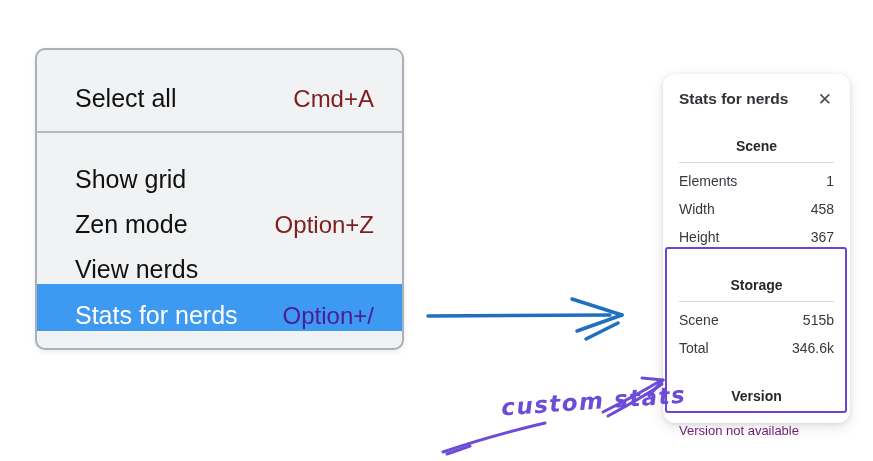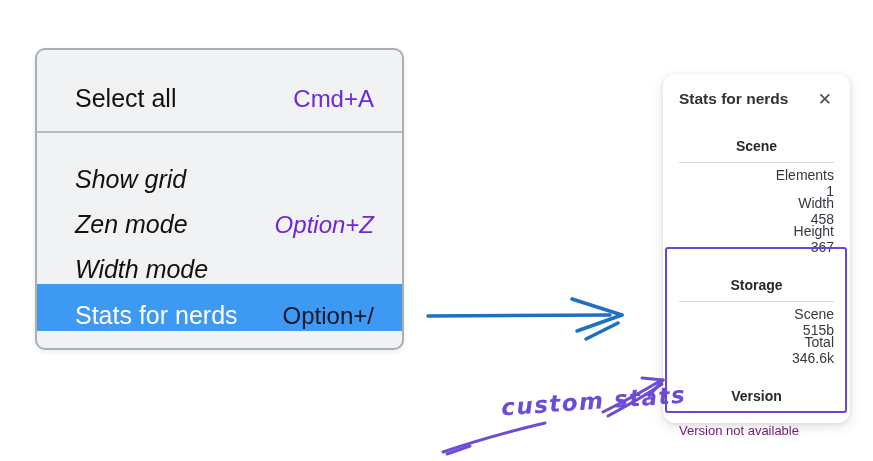--- a/index.html
+++ b/index.html
@@ -13,48 +13,48 @@
   .menu {
     position:absolute; left:35px; top:48px; width:369px; height:302px;
     background:#f1f2f3; border:2px solid #a9b0b7; border-radius:10px;
     box-shadow:0 2px 6px rgba(0,0,0,0.08);
     display:flex; flex-direction:column; overflow:hidden;
   }
   .menu-item {
     display:flex; align-items:center; justify-content:space-between;
     padding:16px 28px 0 38px; font-size:25px; color:#111111; cursor:default;
   }
-  .menu-item .shortcut { color:#6d28d9; font-size:24px; }
+  .menu-item .shortcut { color:#7f1d1d; font-size:24px; }
   .mi-first { height:81px; }
   .menu-sep { height:0; border-top:2px solid #b7babd; width:100%; }
   .menu-gap { height:16px; }
-  .mi-std { height:45px;font-style:italic; }
+  .mi-std { height:45px; }
   .mi-selected {
     height:47px; background:#3d99f2; color:#ffffff;
   }
-  .mi-selected .shortcut { color:#0f172a; }
+  .mi-selected .shortcut { color:#4c1d95; }
 
   
   .stats {
     position:absolute; left:663px; top:74px; width:187px; height:349px;
     background:#ffffff; border-radius:12px;
     box-shadow:0 1px 4px rgba(0,0,0,0.10), 0 4px 14px rgba(0,0,0,0.10);
     padding:14px 16px 10px 16px; color:#343a40; font-size:14px;
   }
   .stats-header { display:flex; align-items:center; justify-content:space-between; height:22px; }
   .stats-title { font-weight:bold; font-size:15.5px; color:#2f3338; }
   .stats-close {
     font-size:17px; color:#4a4f55; line-height:1; cursor:pointer; background:none; border:none;
     font-family:"DejaVu Sans", sans-serif; padding:0 2px;
   }
   .sec-heading { text-align:center; font-weight:bold; font-size:14px; color:#25282c; }
   .sec-heading.first { margin-top:28px; }
   .sec-heading.mid   { margin-top:26px; }
   .sec-divider { border:none; border-top:1px solid #d4d8dc; margin:8px 0 4px 0; }
-  .stat-row { display:flex; justify-content:space-between; align-items:flex-end; height:28px;flex-direction:column; }
+  .stat-row { display:flex; justify-content:space-between; align-items:center; height:28px; }
   .stat-label { color:#343a40; }
   .stat-value { color:#343a40; }
   .version-note { height:26px; display:flex; align-items:center; font-size:13px; color:#701a75; }
 
   
   .overlay { position:absolute; left:0; top:0; width:873px; height:461px; pointer-events:none; }
   .purple-box {
     position:absolute; left:665px; top:247px; width:182px; height:166px;
     border:2.5px solid #6a45d8; border-radius:3px; pointer-events:none;
   }
@@ -78,21 +78,21 @@
     <div class="menu-sep"></div>
     <div class="menu-gap"></div>
     <div class="menu-item mi-std">
       <span>Show grid</span>
     </div>
     <div class="menu-item mi-std">
       <span>Zen mode</span>
       <span class="shortcut">Option+Z</span>
     </div>
     <div class="menu-item mi-std">
-      <span>Width mode</span>
+      <span>View nerds</span>
     </div>
     <div class="menu-item mi-selected">
       <span>Stats for nerds</span>
       <span class="shortcut">Option+/</span>
     </div>
   </div>
 
   <div class="stats">
     <div class="stats-header">
       <span class="stats-title">Stats for nerds</span>

